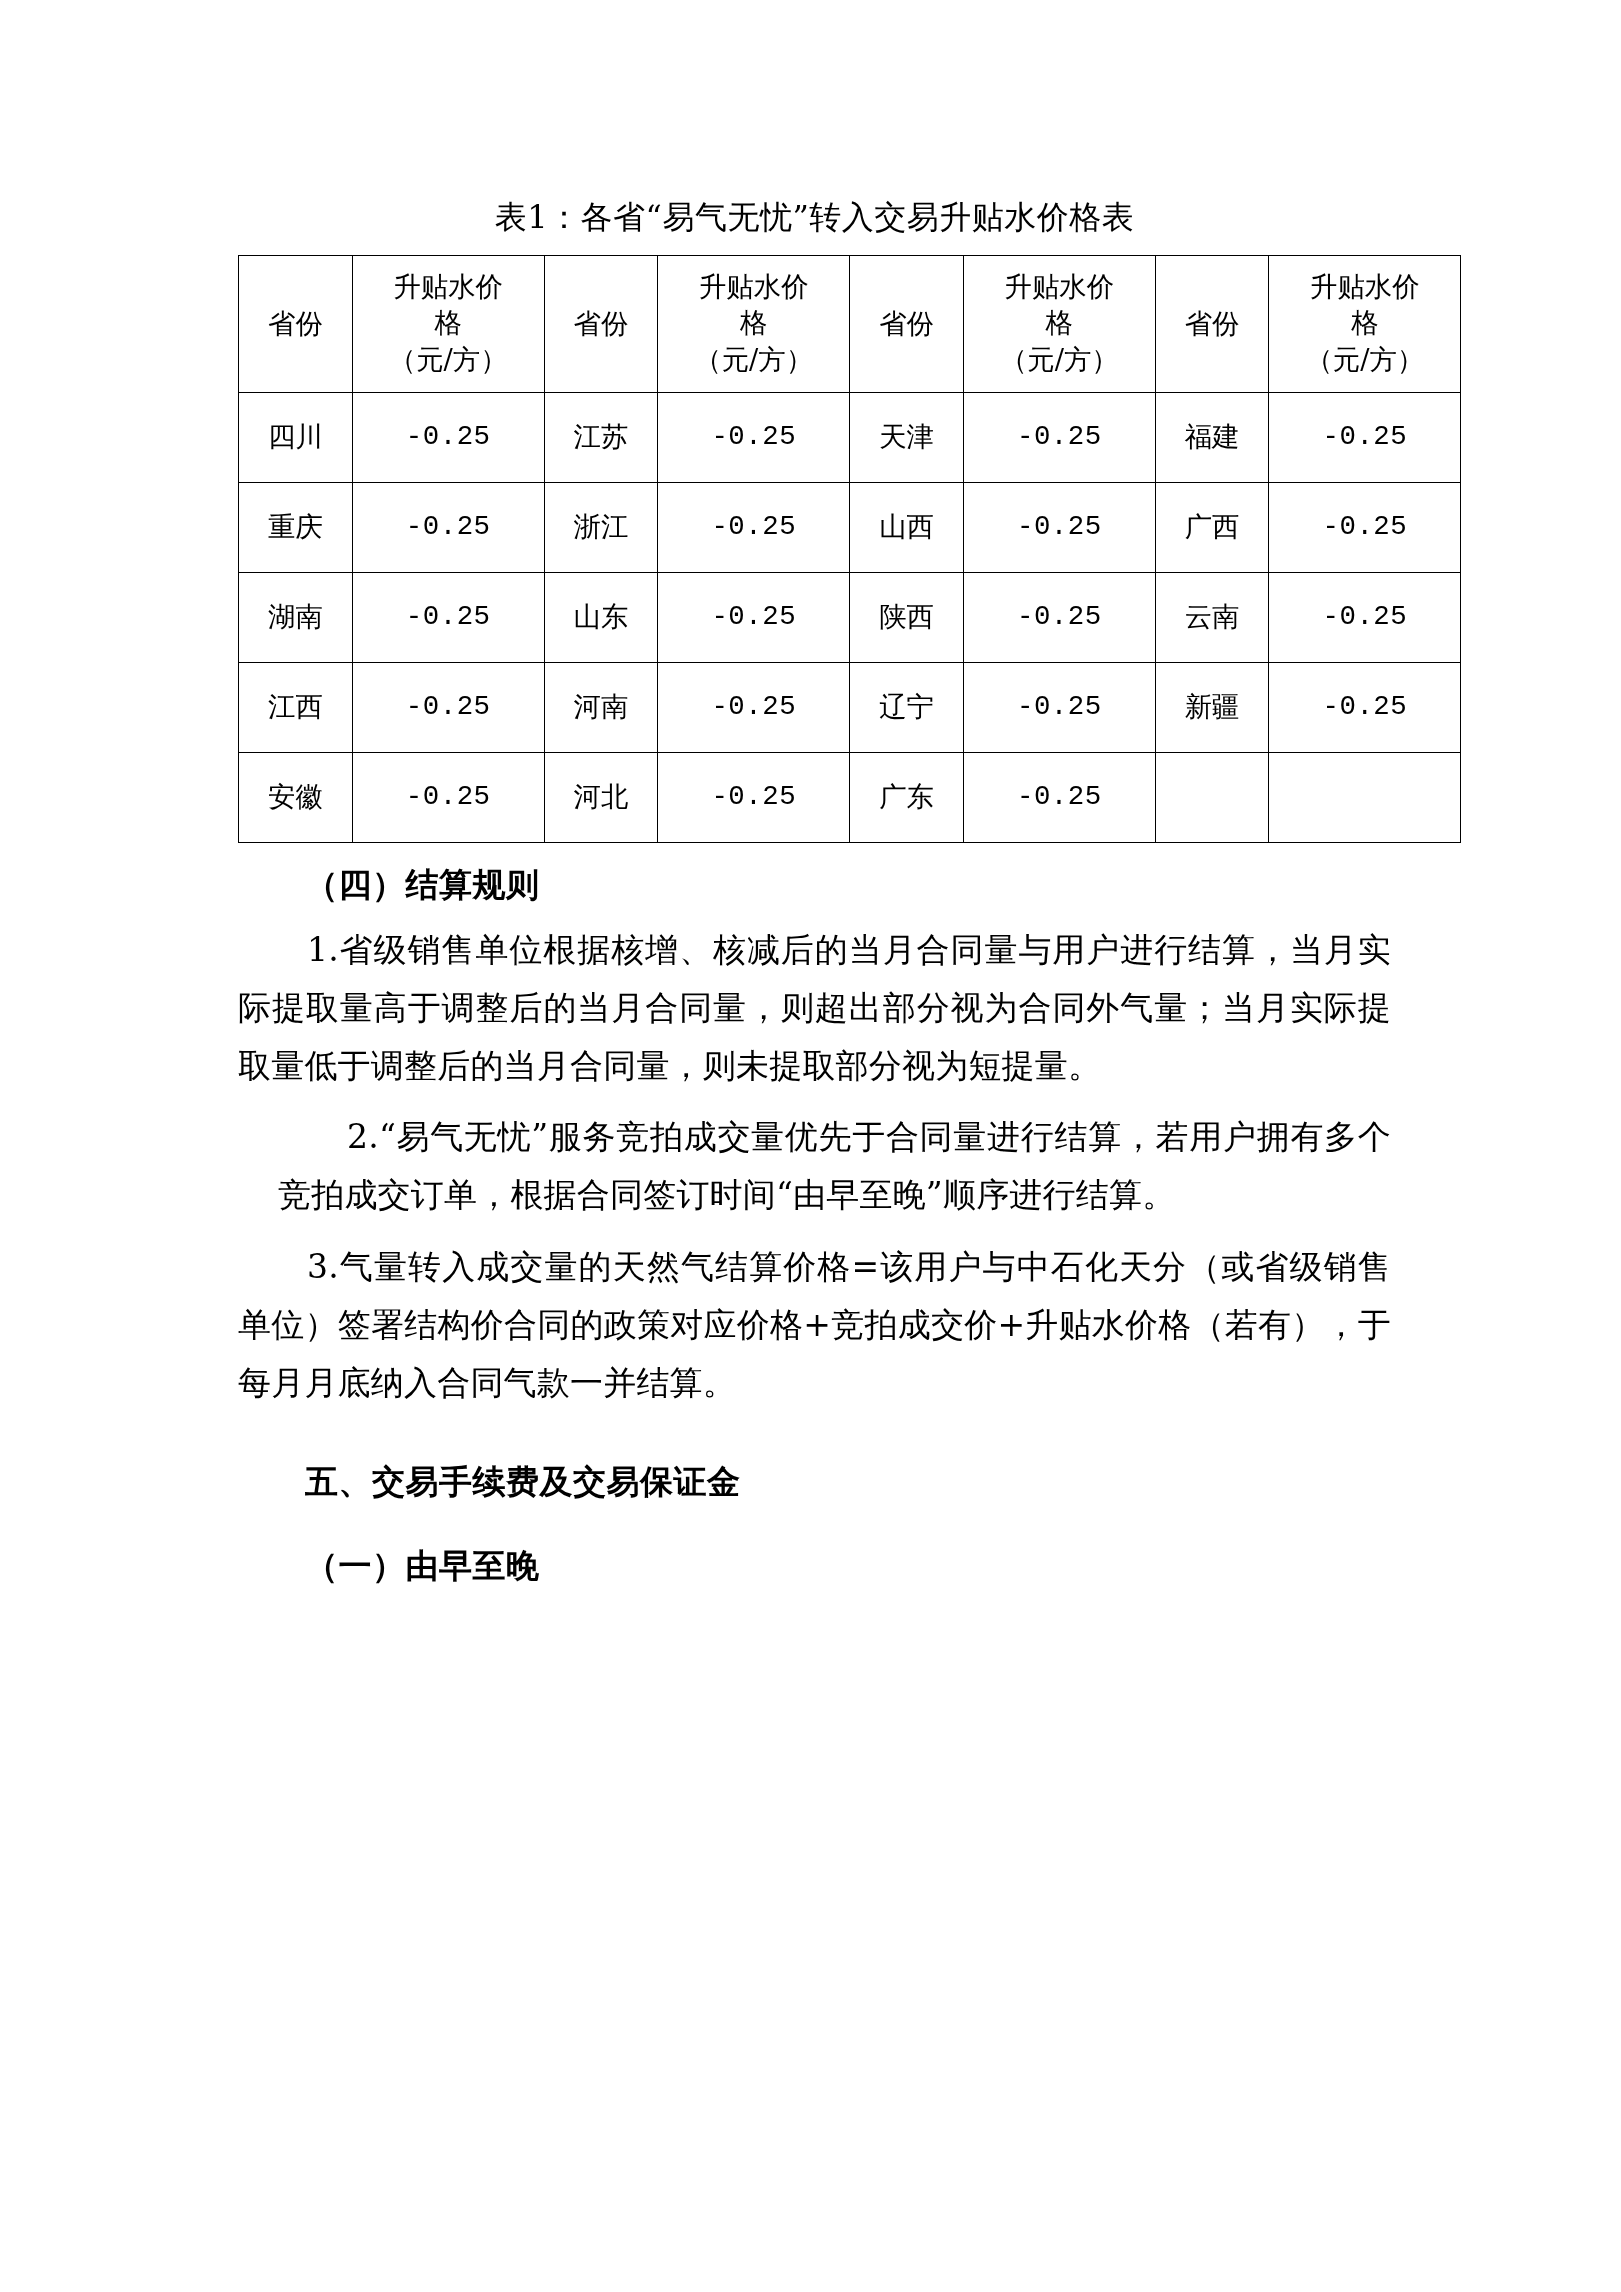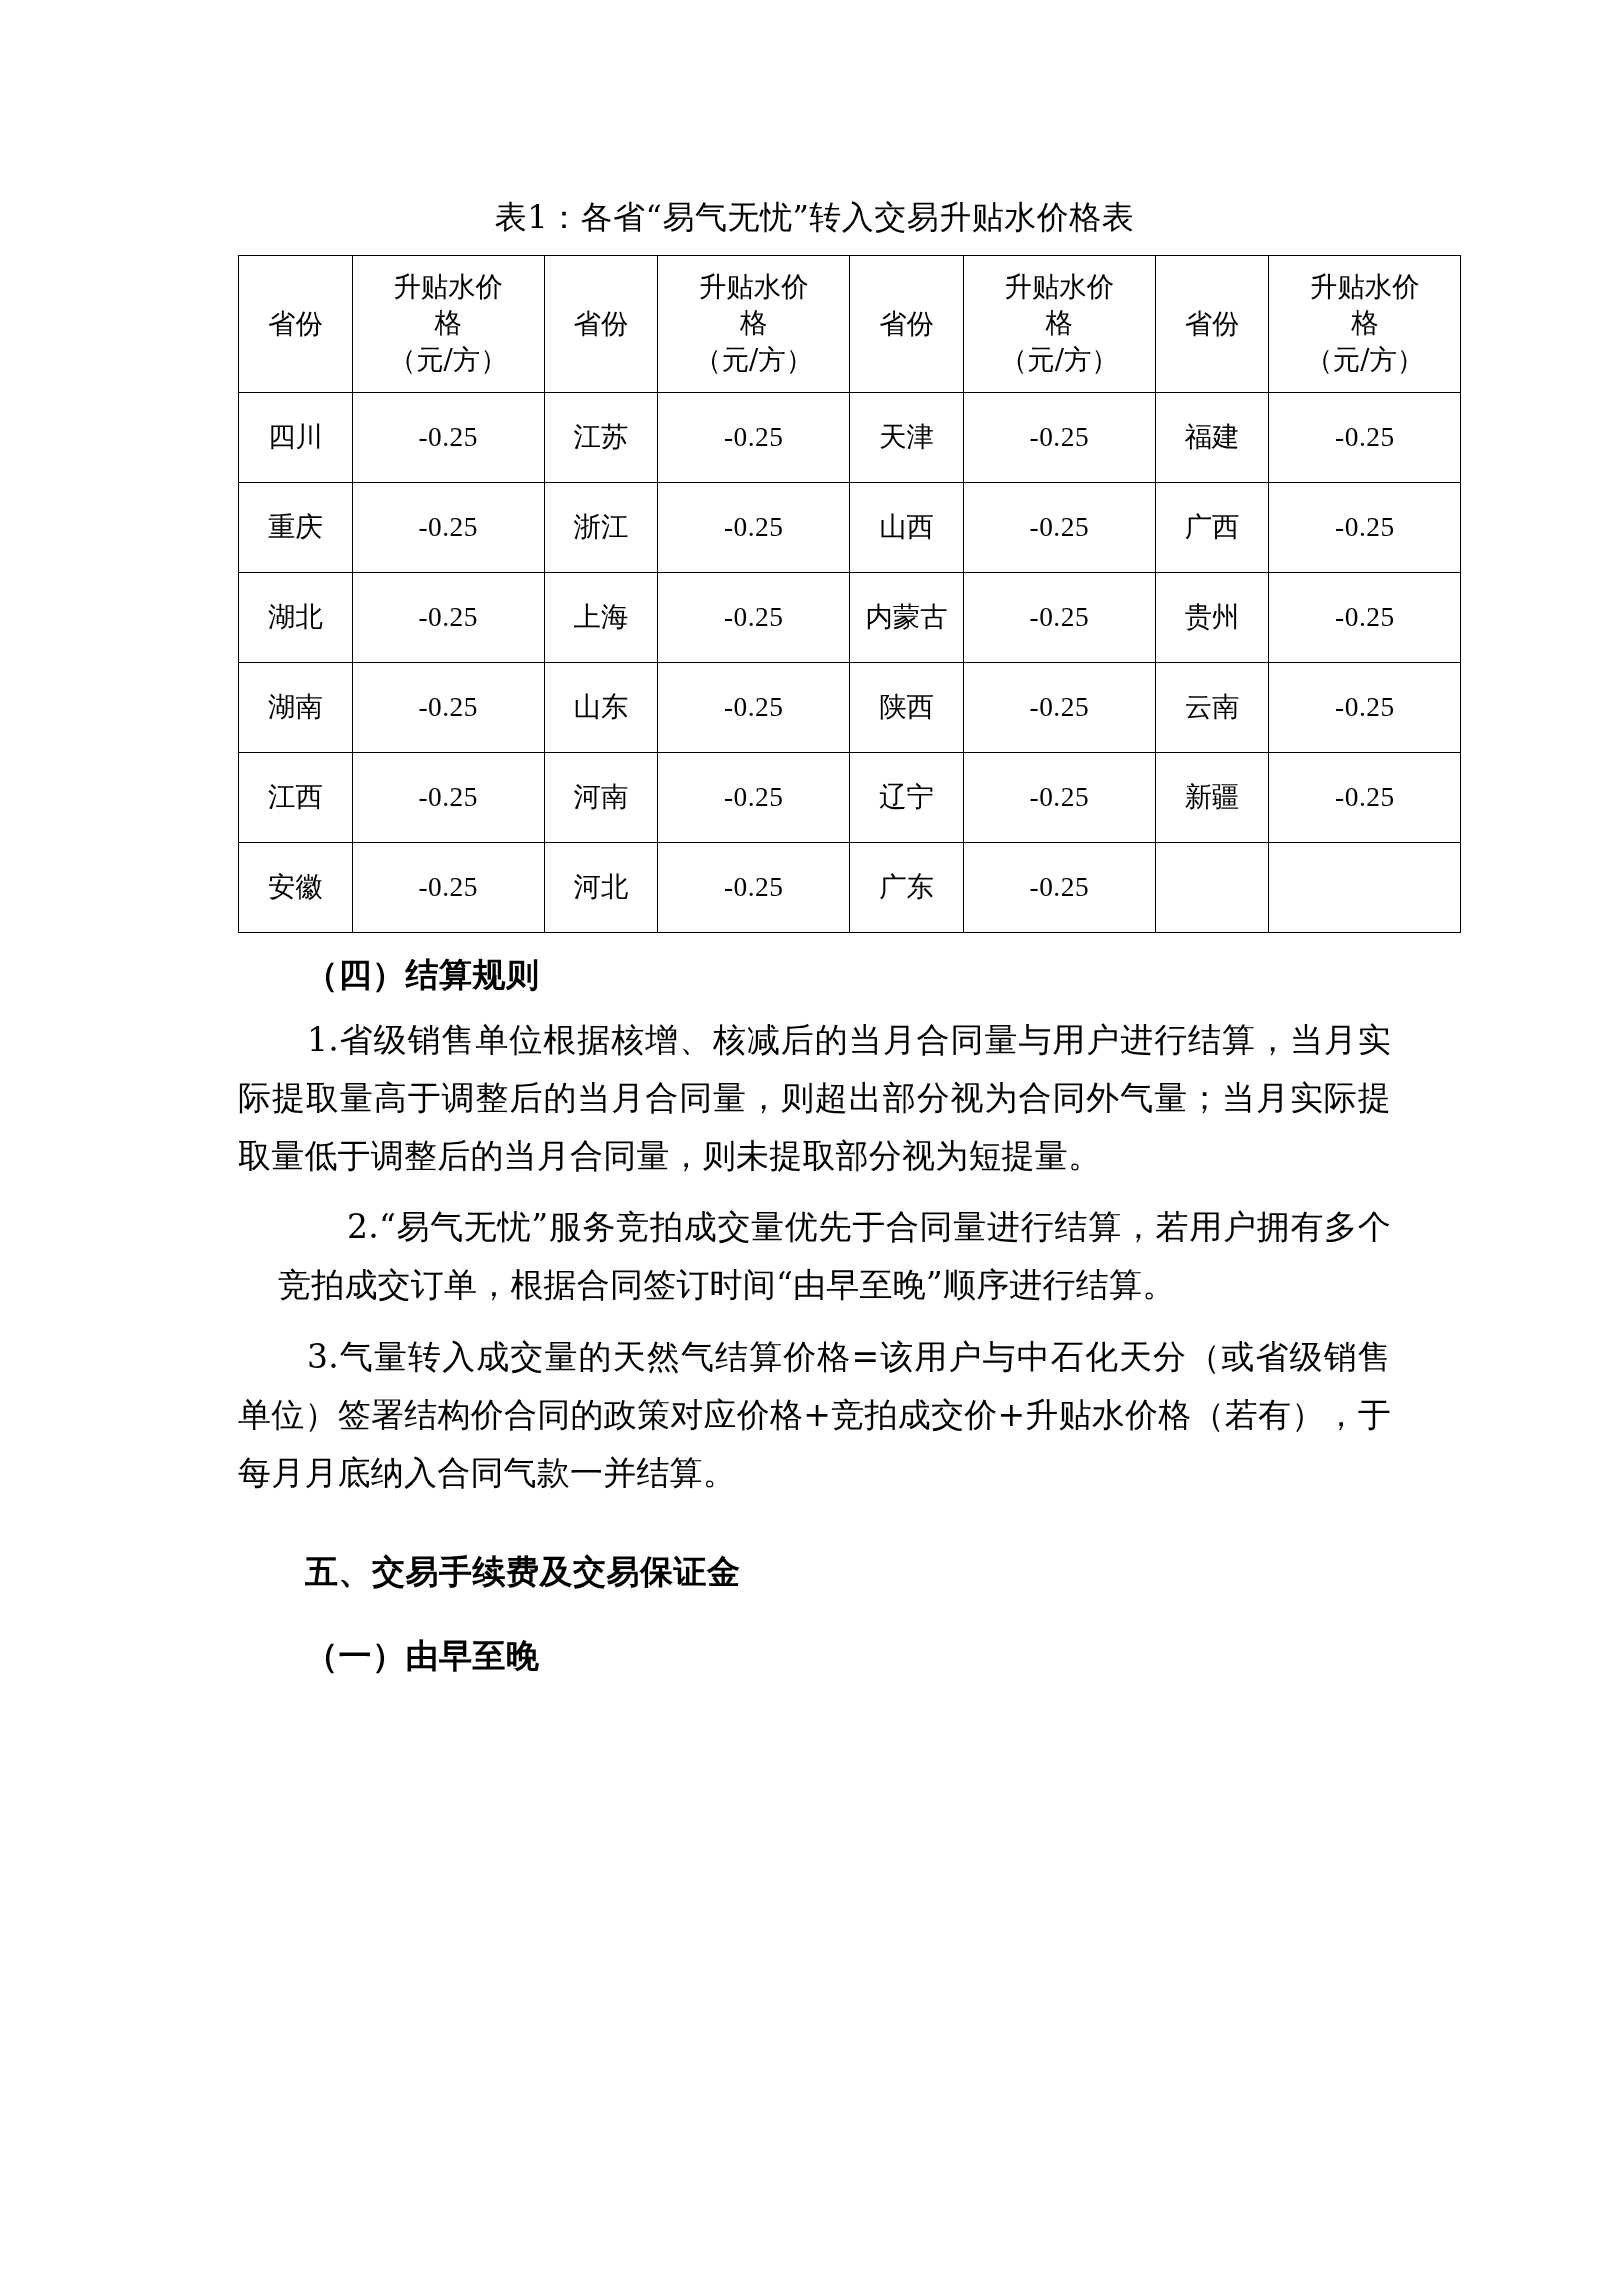--- a/index.html
+++ b/index.html
@@ -64,21 +64,21 @@
     height: 61px;
     font-size: 27.4px;
   }
   td.col-prov  { width: 105px; }
   td.col-price { width: 183px; }
   .hdr-price {
     display: block;
     line-height: 1.33;
   }
   .num {
-    font-family: Liberation Serif, serif;
+    font-family: Liberation Mono, monospace;
     font-size: 26.5px;
     letter-spacing: 0.5px;
   }
 
   
   .heading-b {
     font-size: 33px;
     font-weight: bold;
     line-height: 1.0;
     margin: 0;
@@ -154,30 +154,20 @@
           <td class="col-prov">重庆</td>
           <td class="col-price num">-0.25</td>
           <td class="col-prov">浙江</td>
           <td class="col-price num">-0.25</td>
           <td class="col-prov">山西</td>
           <td class="col-price num">-0.25</td>
           <td class="col-prov">广西</td>
           <td class="col-price num">-0.25</td>
         </tr>
         <tr>
-          <td class="col-prov">湖北</td>
-          <td class="col-price num">-0.25</td>
-          <td class="col-prov">上海</td>
-          <td class="col-price num">-0.25</td>
-          <td class="col-prov">内蒙古</td>
-          <td class="col-price num">-0.25</td>
-          <td class="col-prov">贵州</td>
-          <td class="col-price num">-0.25</td>
-        </tr>
-        <tr>
           <td class="col-prov">湖南</td>
           <td class="col-price num">-0.25</td>
           <td class="col-prov">山东</td>
           <td class="col-price num">-0.25</td>
           <td class="col-prov">陕西</td>
           <td class="col-price num">-0.25</td>
           <td class="col-prov">云南</td>
           <td class="col-price num">-0.25</td>
         </tr>
         <tr>

